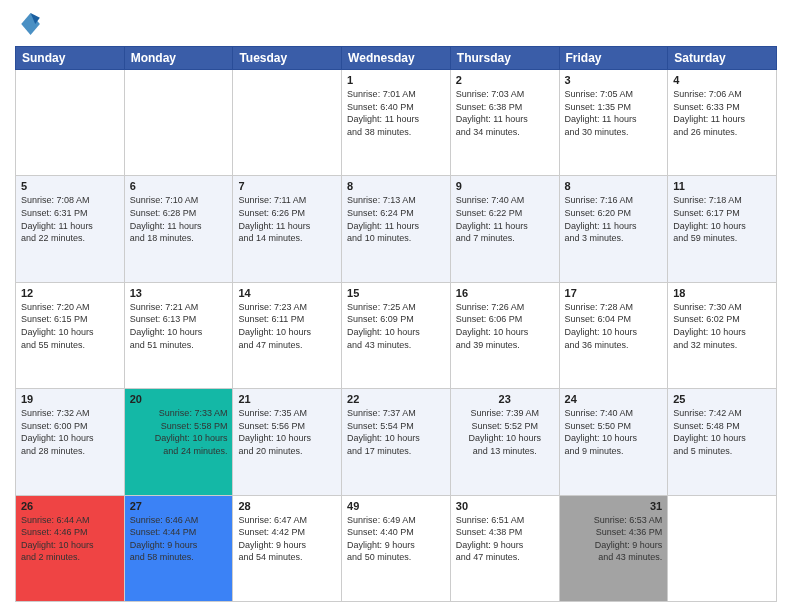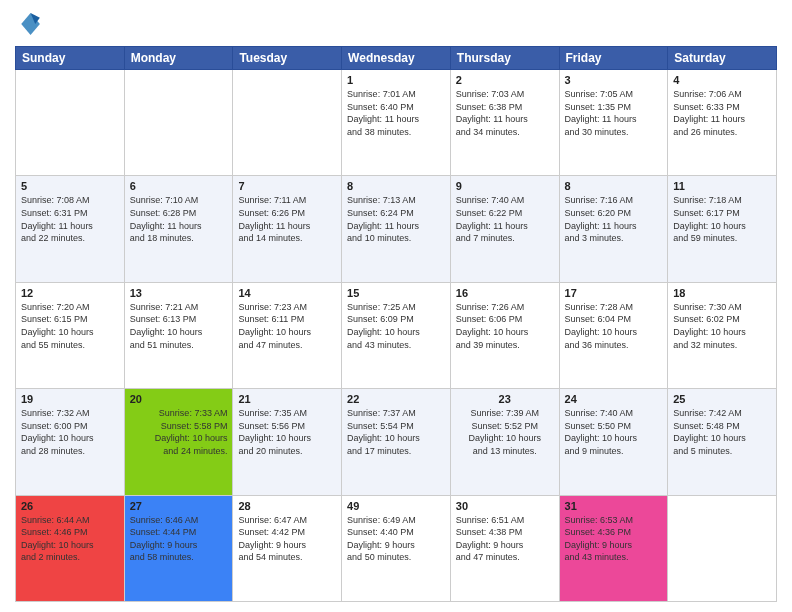--- a/index.html
+++ b/index.html
@@ -270,21 +270,21 @@
           </td>
         </tr>
         <tr>
           <td style="background: rgb(240, 243, 250);">
             <span class="day-num">19</span>
             <div class="day-info" style="white-space: pre-line;">Sunrise: 7:32 AM
 Sunset: 6:00 PM
 Daylight: 10 hours
 and 28 minutes.</div>
           </td>
-          <td style="background: #84cc16;">
+          <td style="background: #14b8a6;">
             <span class="day-num">20</span>
             <div class="day-info" style="white-space: pre-line; text-align: right;">Sunrise: 7:33 AM
 Sunset: 5:58 PM
 Daylight: 10 hours
 and 24 minutes.</div>
           </td>
           <td style="background: rgb(240, 243, 250);">
             <span class="day-num">21</span>
             <div class="day-info" style="white-space: pre-line;">Sunrise: 7:35 AM
 Sunset: 5:56 PM
@@ -349,21 +349,21 @@
 Daylight: 9 hours
 and 50 minutes.</div>
           </td>
           <td style="background: rgb(255, 255, 255); margin-left: 26px;">
             <span class="day-num">30</span>
             <div class="day-info" style="white-space: pre-line;">Sunrise: 6:51 AM
 Sunset: 4:38 PM
 Daylight: 9 hours
 and 47 minutes.</div>
           </td>
-          <td style="background: #ec4899;">
+          <td style="background: #a3a3a3; text-align: right;">
             <span class="day-num">31</span>
             <div class="day-info" style="white-space: pre-line;">Sunrise: 6:53 AM
 Sunset: 4:36 PM
 Daylight: 9 hours
 and 43 minutes.</div>
           </td>
           <td class="empty-cell"></td>
         </tr>
       </tbody>
   </table>

